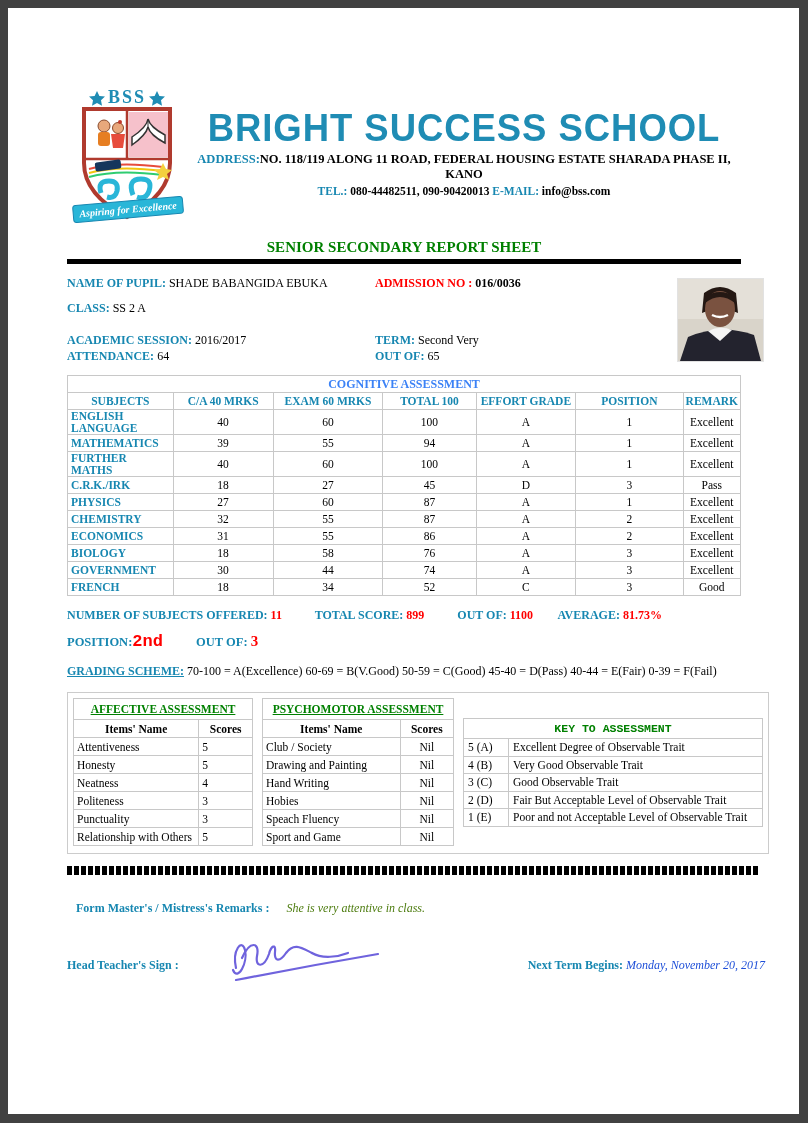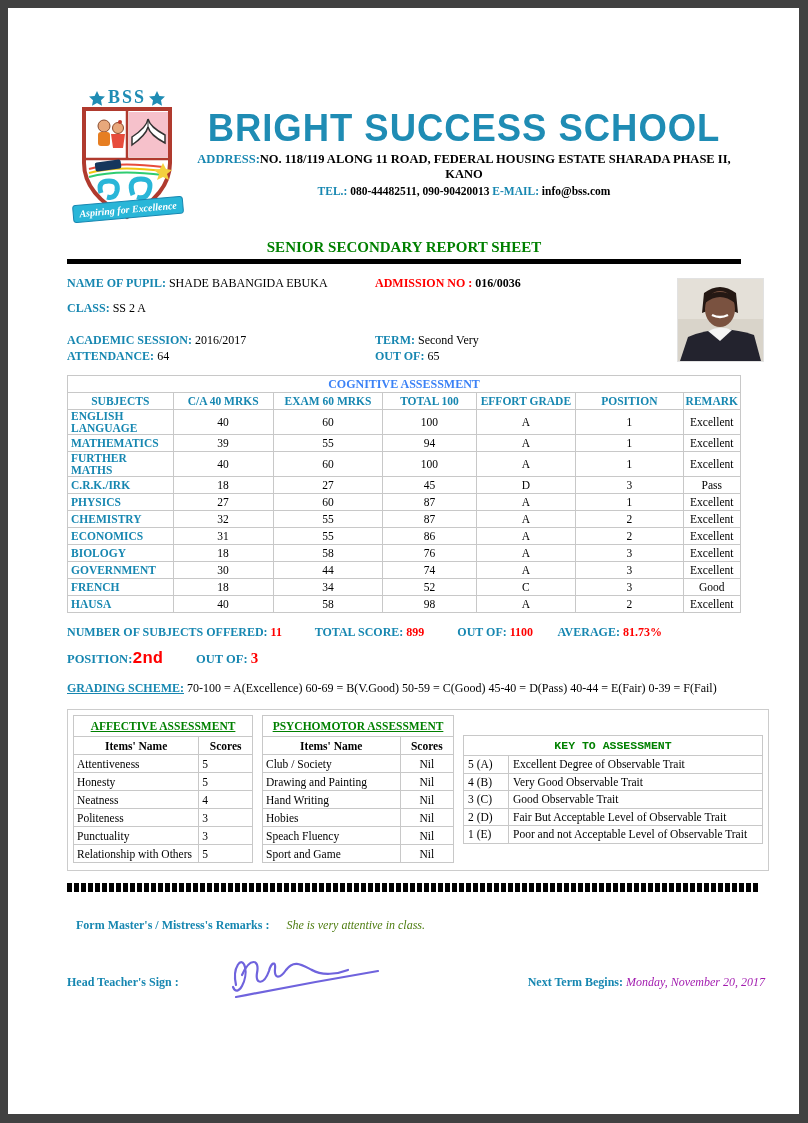--- a/index.html
+++ b/index.html
@@ -67,21 +67,21 @@
            background:repeating-linear-gradient(to right,#000 0 5px,#fff 5px 7px);}
 
   .remarks{margin-top:26px;padding-left:9px;font-size:12px;}
   .remarks .tlab{font-weight:bold;}
   .remark-val{color:#4d7c0f;font-style:italic;margin-left:14px;}
   .sign-row{position:relative;margin-top:16px;height:70px;font-size:12px;}
   .sign-label{position:absolute;left:0;top:26px;font-weight:bold;}
   .signature{position:absolute;left:155px;top:-6px;}
   .next-term{position:absolute;right:-24px;top:26px;}
   .next-term .tlab{font-weight:bold;}
-  .next-val{color:#a21caf;font-style:italic;}
+  .next-val{color:#1d4ed8;font-style:italic;}
 </style>
 </head>
 <body>
 
 <div class="page">
   <div class="content">
 
     <div class="header">
       <div class="logo">
         <svg width="120" height="142" viewBox="0 0 120 142">
@@ -262,29 +262,20 @@
             <td>Excellent</td>
           </tr>
       <tr>
             <td class="subj">FRENCH</td>
             <td>18</td>
             <td>34</td>
             <td>52</td>
             <td>C</td>
             <td>3</td>
             <td>Good</td>
-          </tr>
-      <tr>
-            <td class="subj">HAUSA</td>
-            <td>40</td>
-            <td>58</td>
-            <td>98</td>
-            <td>A</td>
-            <td>2</td>
-            <td>Excellent</td>
           </tr>
     </tbody>
       </table>
 
     <div class="summary-line">
       <span class="tlab">NUMBER OF SUBJECTS OFFERED:</span>
       <span class="red">11</span><span class="gap1"></span>
       <span class="tlab">TOTAL SCORE:</span>
       <span class="red">899</span><span class="gap1"></span>
       <span class="tlab">OUT OF:</span>

